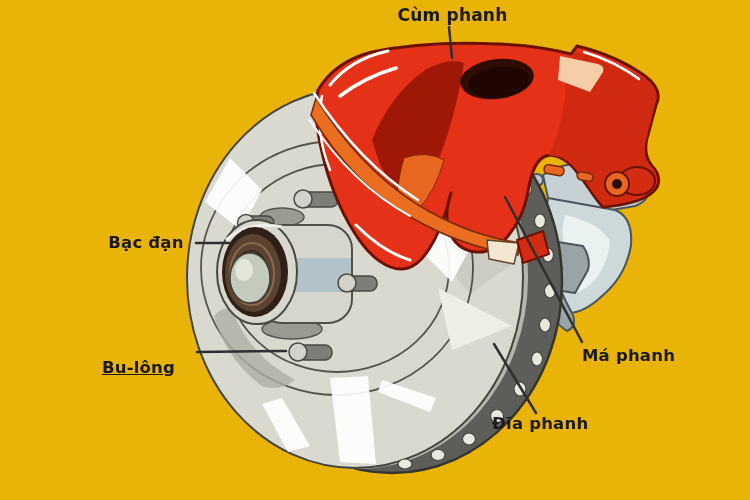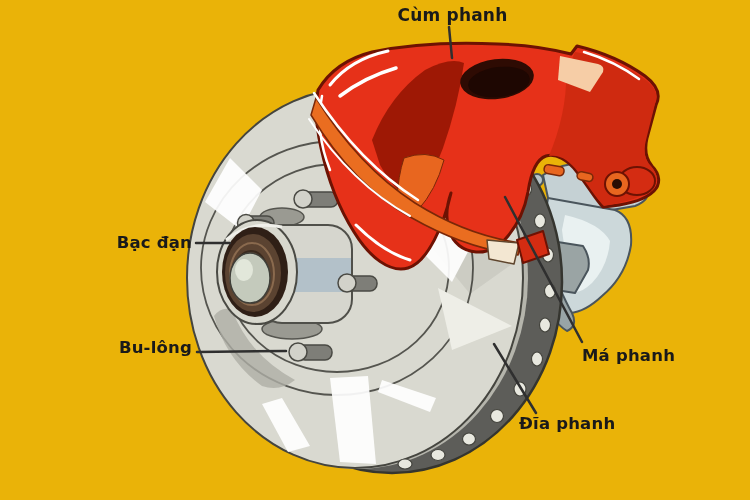--- a/index.html
+++ b/index.html
@@ -6,21 +6,21 @@
   #stage{
     position:relative;width:750px;height:500px;background:#eab308;overflow:hidden;
     font-family:"DejaVu Sans","Liberation Sans",sans-serif;
   }
   #art{position:absolute;left:0;top:0;}
   .lbl{
     position:absolute;font-weight:bold;color:#1a1a1a;
     font-size:16.5px;line-height:19px;letter-spacing:.2px;white-space:pre-line;
   }
   .lbl.center{text-align:center;}
-  .lbl.right{text-align:right;}
+  .lbl.right{text-align:center;}
 </style>
 </head>
 <body>
 
 <div id="stage">
 
   <svg id="art" width="750" height="500" viewBox="0 0 750 500">
 
     <g stroke="#4a555c" stroke-width="2" stroke-linejoin="round">
       <path d="M543,175 Q570,158 605,164 Q640,171 648,187 Q651,200 635,206 L600,212 Q565,213 548,198 Z" fill="#c5d1d4"></path>
@@ -178,20 +178,20 @@
       <line x1="197" y1="352" x2="286" y2="351"></line>
       <line x1="505" y1="197" x2="582" y2="342"></line>
       <line x1="494" y1="344" x2="536" y2="413"></line>
     </g>
   </svg>
 
   <div class="lbl center" style="left:380px;top:6px;width:145px;font-size:17px;">Cùm phanh</div>
 
   <div class="lbl right" style="left:100px;top:233px;width:92px;">Bạc đạn</div>
 
-  <div class="lbl right" style="left:85px;top:319px;width:107px;">
+  <div class="lbl right" style="left:85px;top:339px;width:107px;text-decoration:underline;">
     <span style="display:block">Bu-lông</span>
   </div>
 
   <div class="lbl" style="left:582px;top:346px;">Má phanh</div>
 
-  <div class="lbl" style="left:519px;top:414px;">Đĩa phanh</div>
+  <div class="lbl" style="left:492px;top:414px;">Đĩa phanh</div>
 </div>
 
 </body></html>

